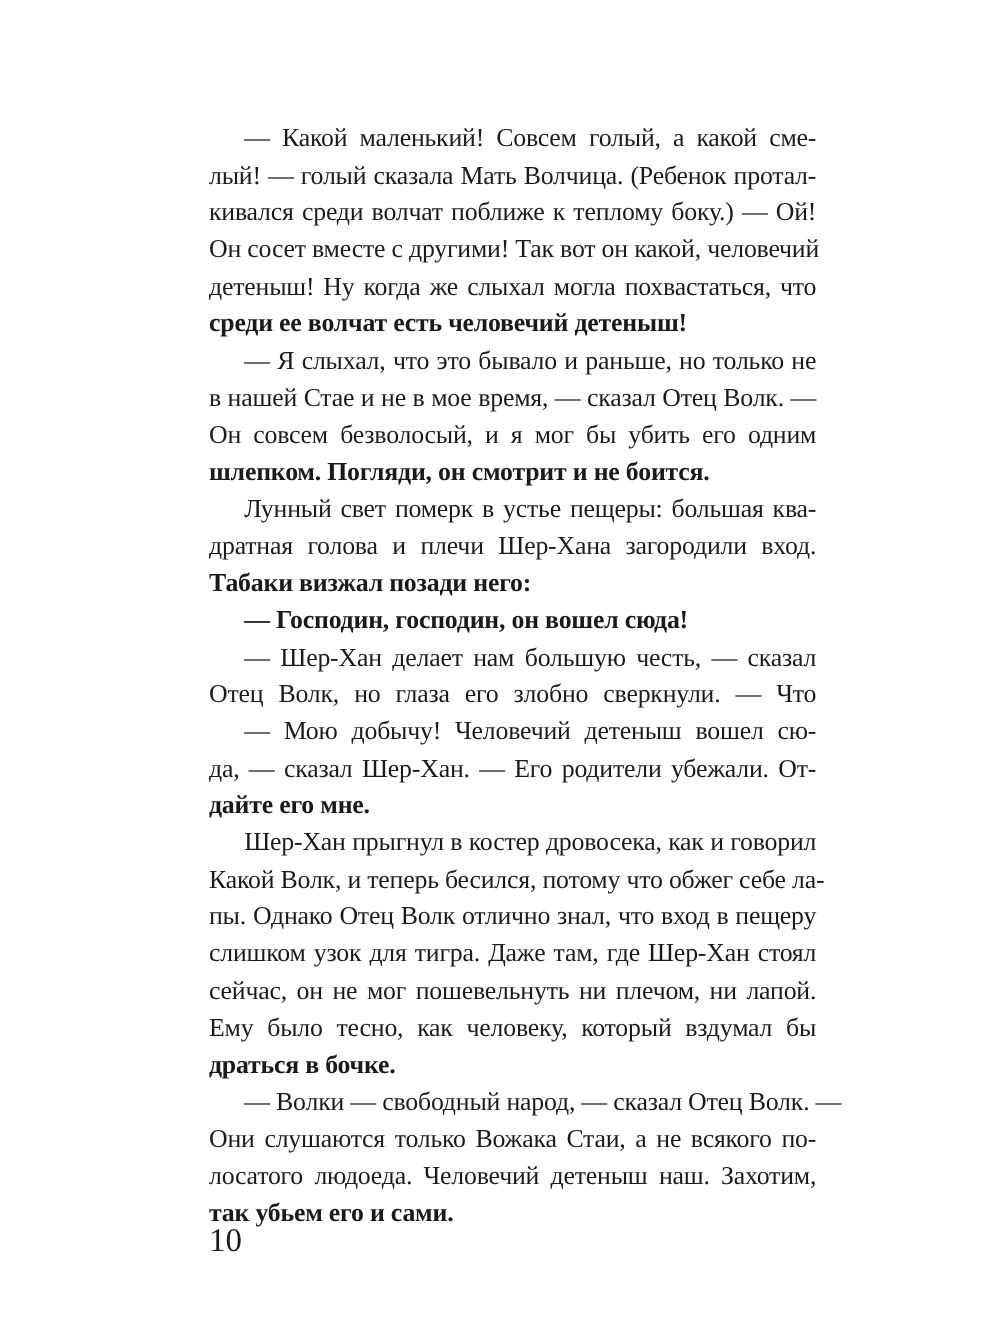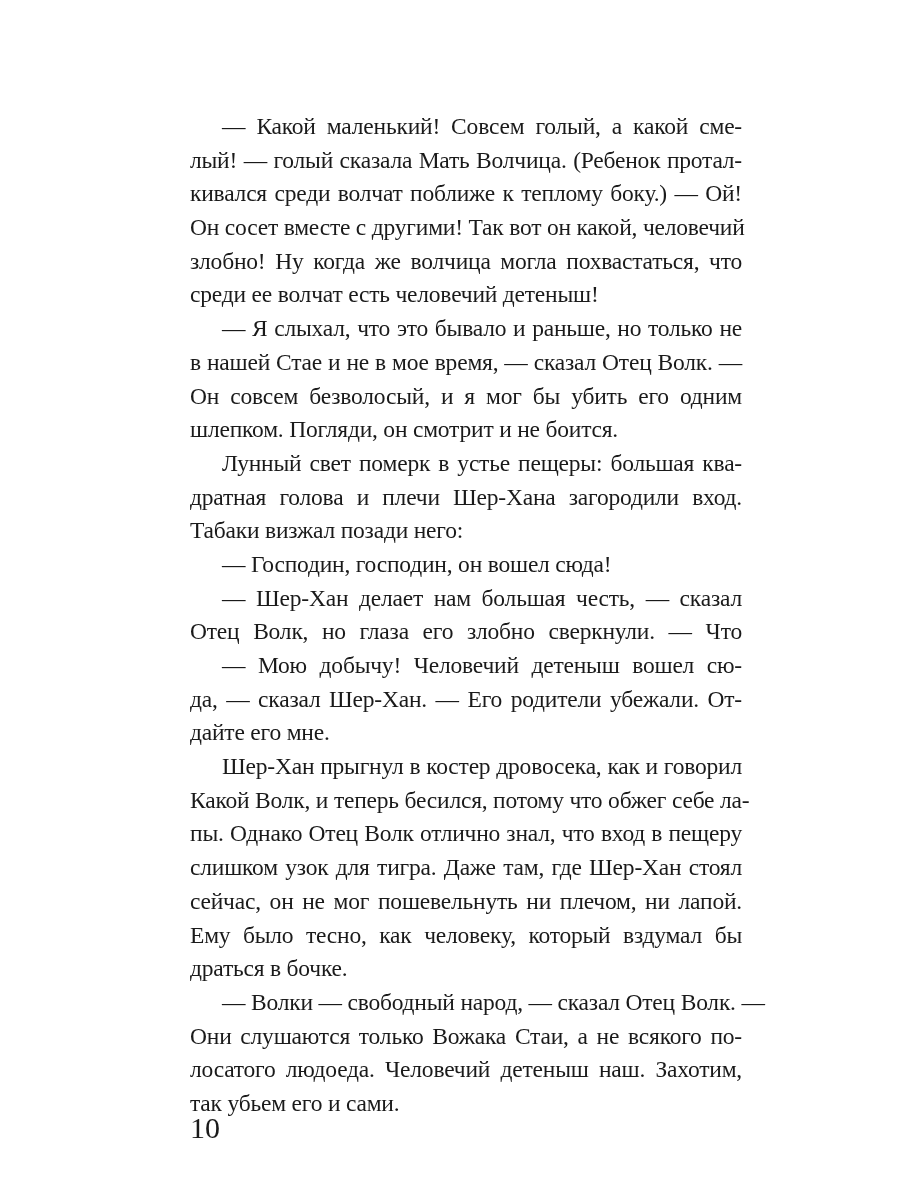--- a/index.html
+++ b/index.html
@@ -36,41 +36,42 @@
       white-space: nowrap;
       text-align: justify;
       text-align-last: justify;
       letter-spacing: -0.2px;
     }
     .line.indent {
       padding-left: 32px;
     }
     .line.last {
       text-align-last: left;
+      font-weight: bold;
     }
     .page-number {
       position: absolute;
       left: 190px;
       top: 1085px;
       font-size: 30px;
       line-height: 30px;
     }
   </style>
 </head>
 <body>
 
 <div class="page">
   <div class="text-block">
 
     <div>
       <span class="line indent">— Какой маленький! Совсем голый, а какой сме-</span>
       <span class="line">лый! — голый сказала Мать Волчица. (Ребенок протал-</span>
       <span class="line">кивался среди волчат поближе к теплому боку.) — Ой!</span>
       <span class="line">Он сосет вместе с другими! Так вот он какой, человечий</span>
-      <span class="line">злобно! Ну когда же волчица могла похвастаться, что</span>
+      <span class="line">детеныш! Ну когда же слыхал могла похвастаться, что</span>
       <span class="line last">среди ее волчат есть человечий детеныш!</span>
     </div>
 
     <div>
       <span class="line indent">— Я слыхал, что это бывало и раньше, но только не</span>
       <span class="line">в нашей Стае и не в мое время, — сказал Отец Волк. —</span>
       <span class="line">Он совсем безволосый, и я мог бы убить его одним</span>
       <span class="line last">шлепком. Погляди, он смотрит и не боится.</span>
     </div>
 
@@ -78,21 +79,21 @@
       <span class="line indent">Лунный свет померк в устье пещеры: большая ква-</span>
       <span class="line">дратная голова и плечи Шер-Хана загородили вход.</span>
       <span class="line last">Табаки визжал позади него:</span>
     </div>
 
     <div>
       <span class="line indent last">— Господин, господин, он вошел сюда!</span>
     </div>
 
     <div>
-      <span class="line indent">— Шер-Хан делает нам большая честь, — сказал</span>
+      <span class="line indent">— Шер-Хан делает нам большую честь, — сказал</span>
       <span class="line">Отец Волк, но глаза его злобно сверкнули. — Что</span>
     </div>
 
     <div>
       <span class="line indent">— Мою добычу! Человечий детеныш вошел сю-</span>
       <span class="line">да, — сказал Шер-Хан. — Его родители убежали. От-</span>
       <span class="line last">дайте его мне.</span>
     </div>
 
     <div>

